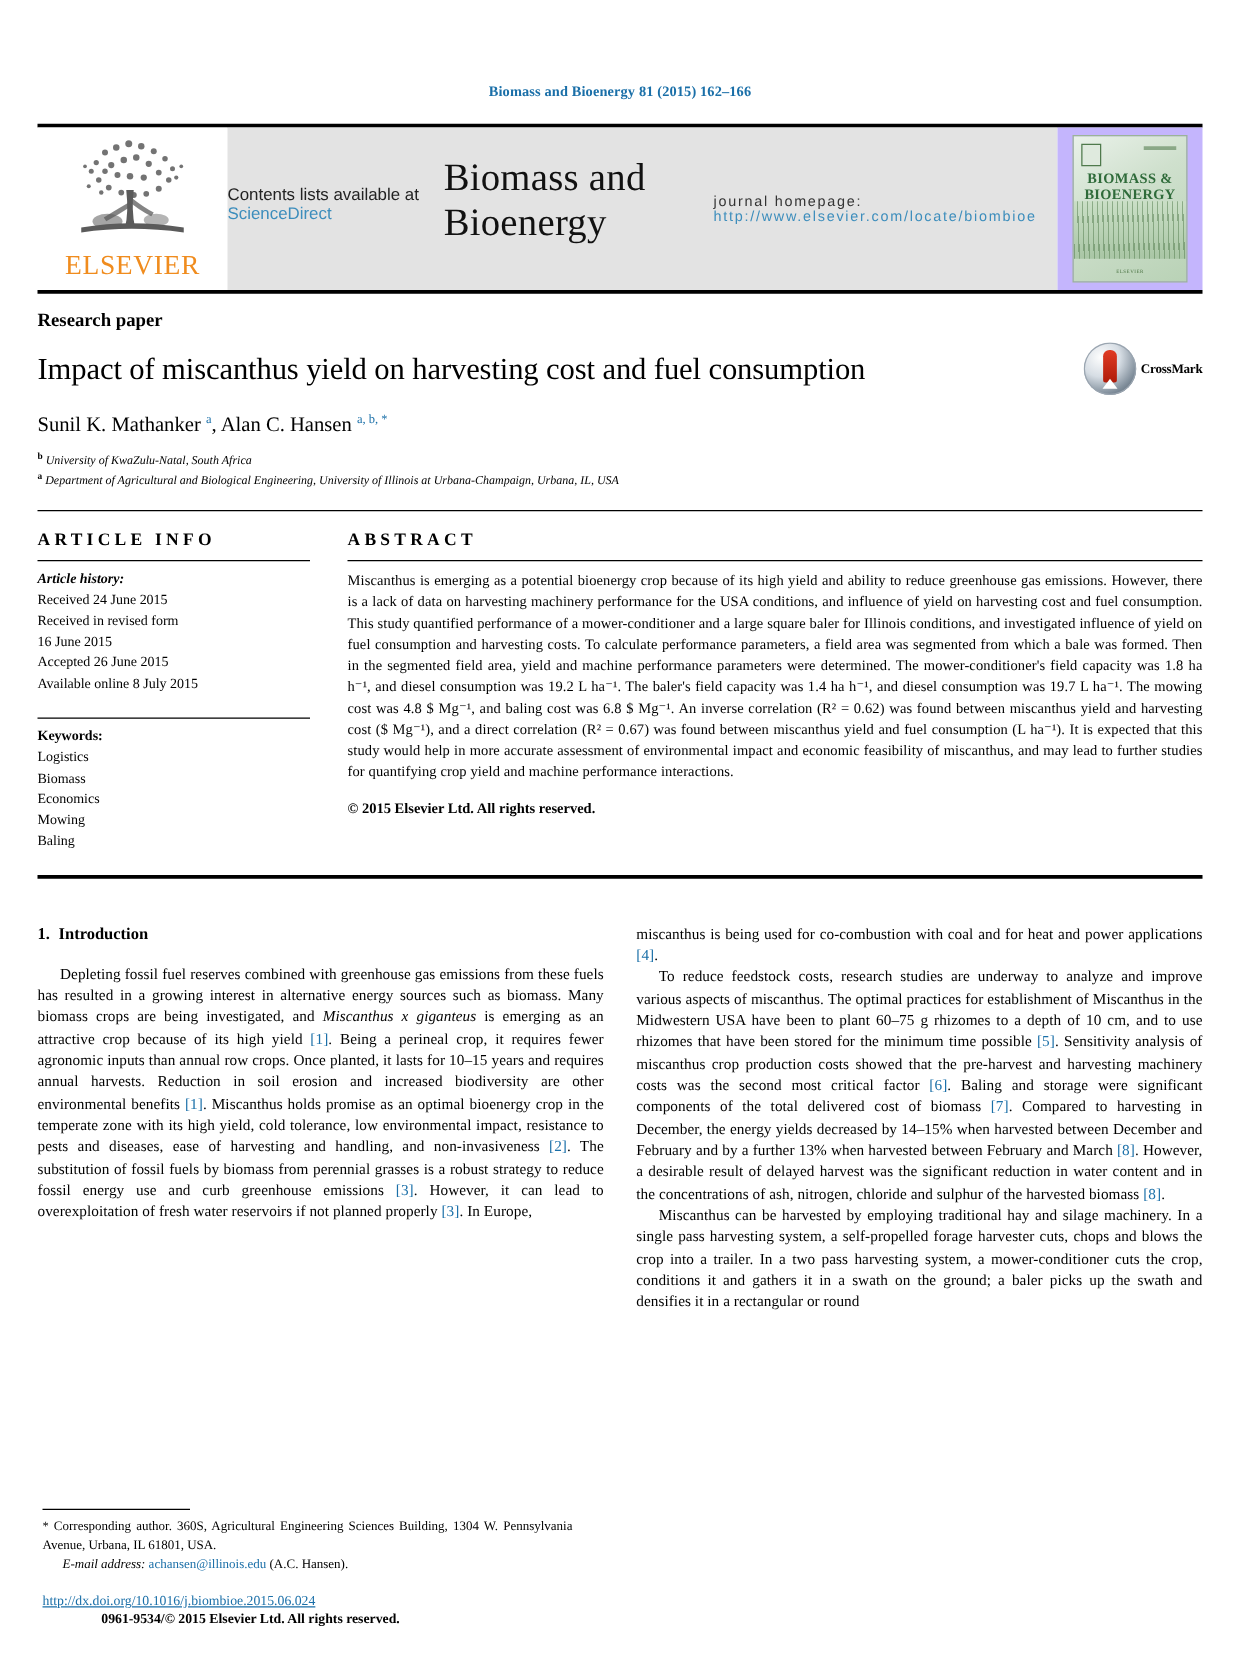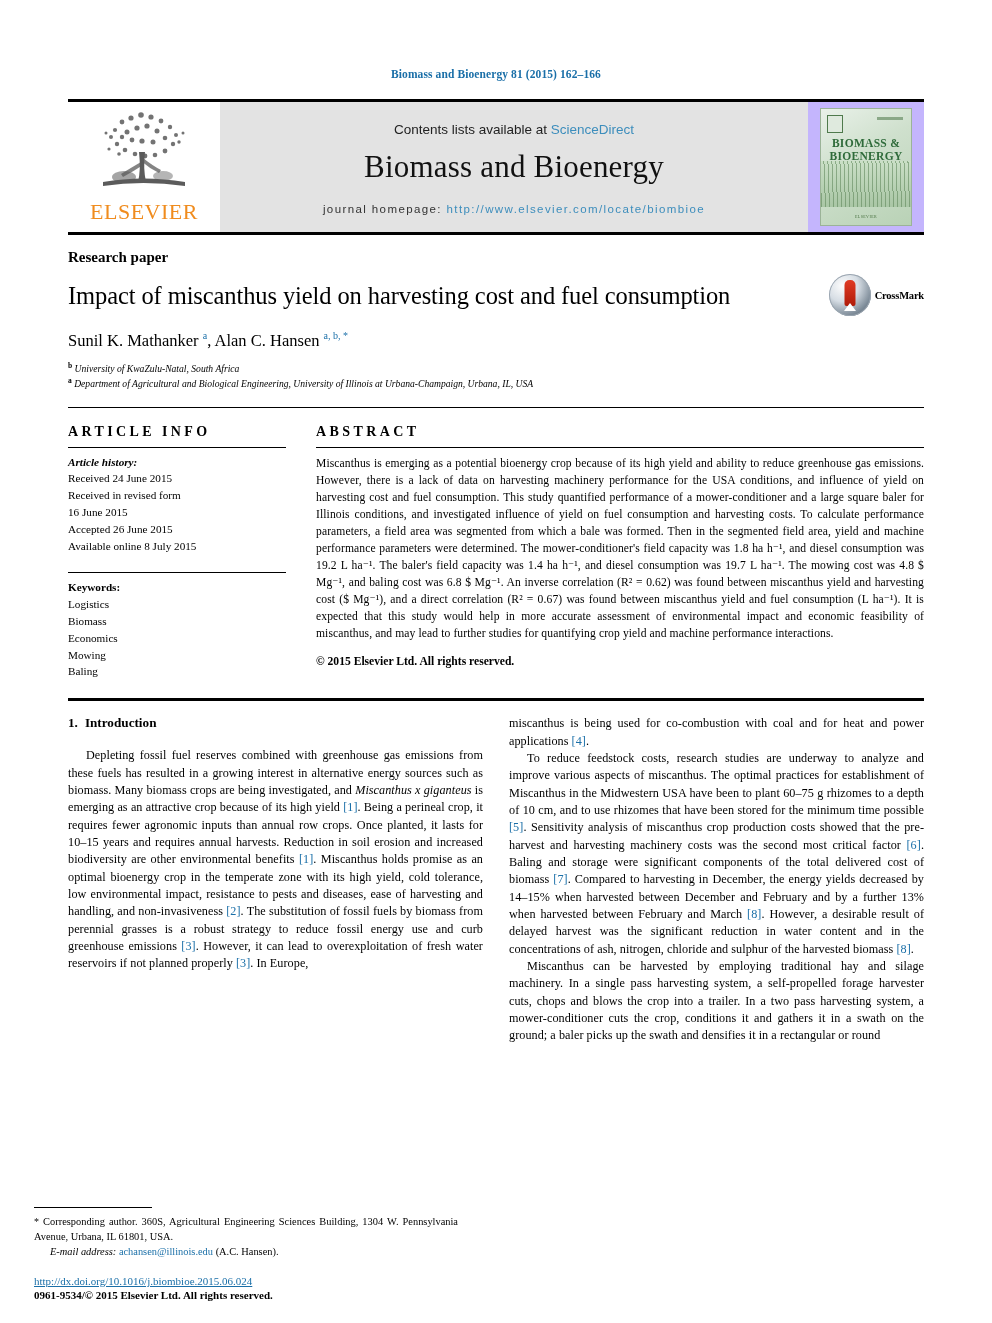--- a/index.html
+++ b/index.html
@@ -5,21 +5,21 @@
   * { box-sizing: border-box; }
   html, body { margin:0; padding:0; }
   body {
     width: 992px; height: 1323px;
     background: #ffffff;
     font-family: "Liberation Serif", "DejaVu Serif", serif;
     color: #000;
     position: relative;
     overflow: hidden;
   }
-  .page { position: relative; width: 992px; height: 1323px; padding: 0 68px; }
+  .page { position: relative; width: 992px; height: 1323px; padding: 0 30px; }
 
   
   .runhead {
     text-align: center;
     color: #1a6fa8;
     font-weight: bold;
     font-size: 11.5px;
     letter-spacing: .1px;
     padding-top: 68px;
   }
@@ -47,21 +47,21 @@
     font-size: 22px;
     letter-spacing: .5px;
     color: #F08C1E;
     font-weight: 400;
     margin-top: -3px;
   }
   .mh-center {
     flex: 1 1 auto;
     background: #e3e3e3;
     display: flex;
-    flex-direction: column;
+    flex-direction: row;
     align-items: center;
     justify-content: center;
     padding: 6px 0 4px;
   }
   .mh-contents {
     font-family: "Liberation Sans", sans-serif;
     font-size: 13.5px;
     color: #222;
     margin-bottom: 10px;
   }
@@ -214,21 +214,21 @@
     font-size: 11.6px;
     margin-top: 13px;
     font-weight: bold;
   }
   .band-rule-bottom { border-top: 3px solid #000; margin-top: 18px; }
 
   
   .body2 {
     display: flex;
     gap: 26px;
-    margin-top: 14px;
+    margin-top: 36px;
   }
   .bcol { flex: 1 1 0; position: relative; }
   .h1 {
     font-size: 13.2px;
     font-weight: bold;
     margin: 0 0 16px;
   }
   .h1 .num { margin-right: 7px; }
   p.bt {
     font-size: 12.2px;
@@ -255,20 +255,21 @@
   .doi {
     margin-top: 15px;
     font-size: 11px;
     color: #1a6fa8;
     text-decoration: underline;
   }
   .issn {
     font-size: 11px;
     font-weight: bold;
     margin-top: 2px;
+    margin-left: 47px;
   }
 </style>
 </head>
 <body>
 
 <div class="page">
 
   <div class="runhead">Biomass and Bioenergy 81 (2015) 162–166</div>
 
   <div class="masthead-rule"></div>

